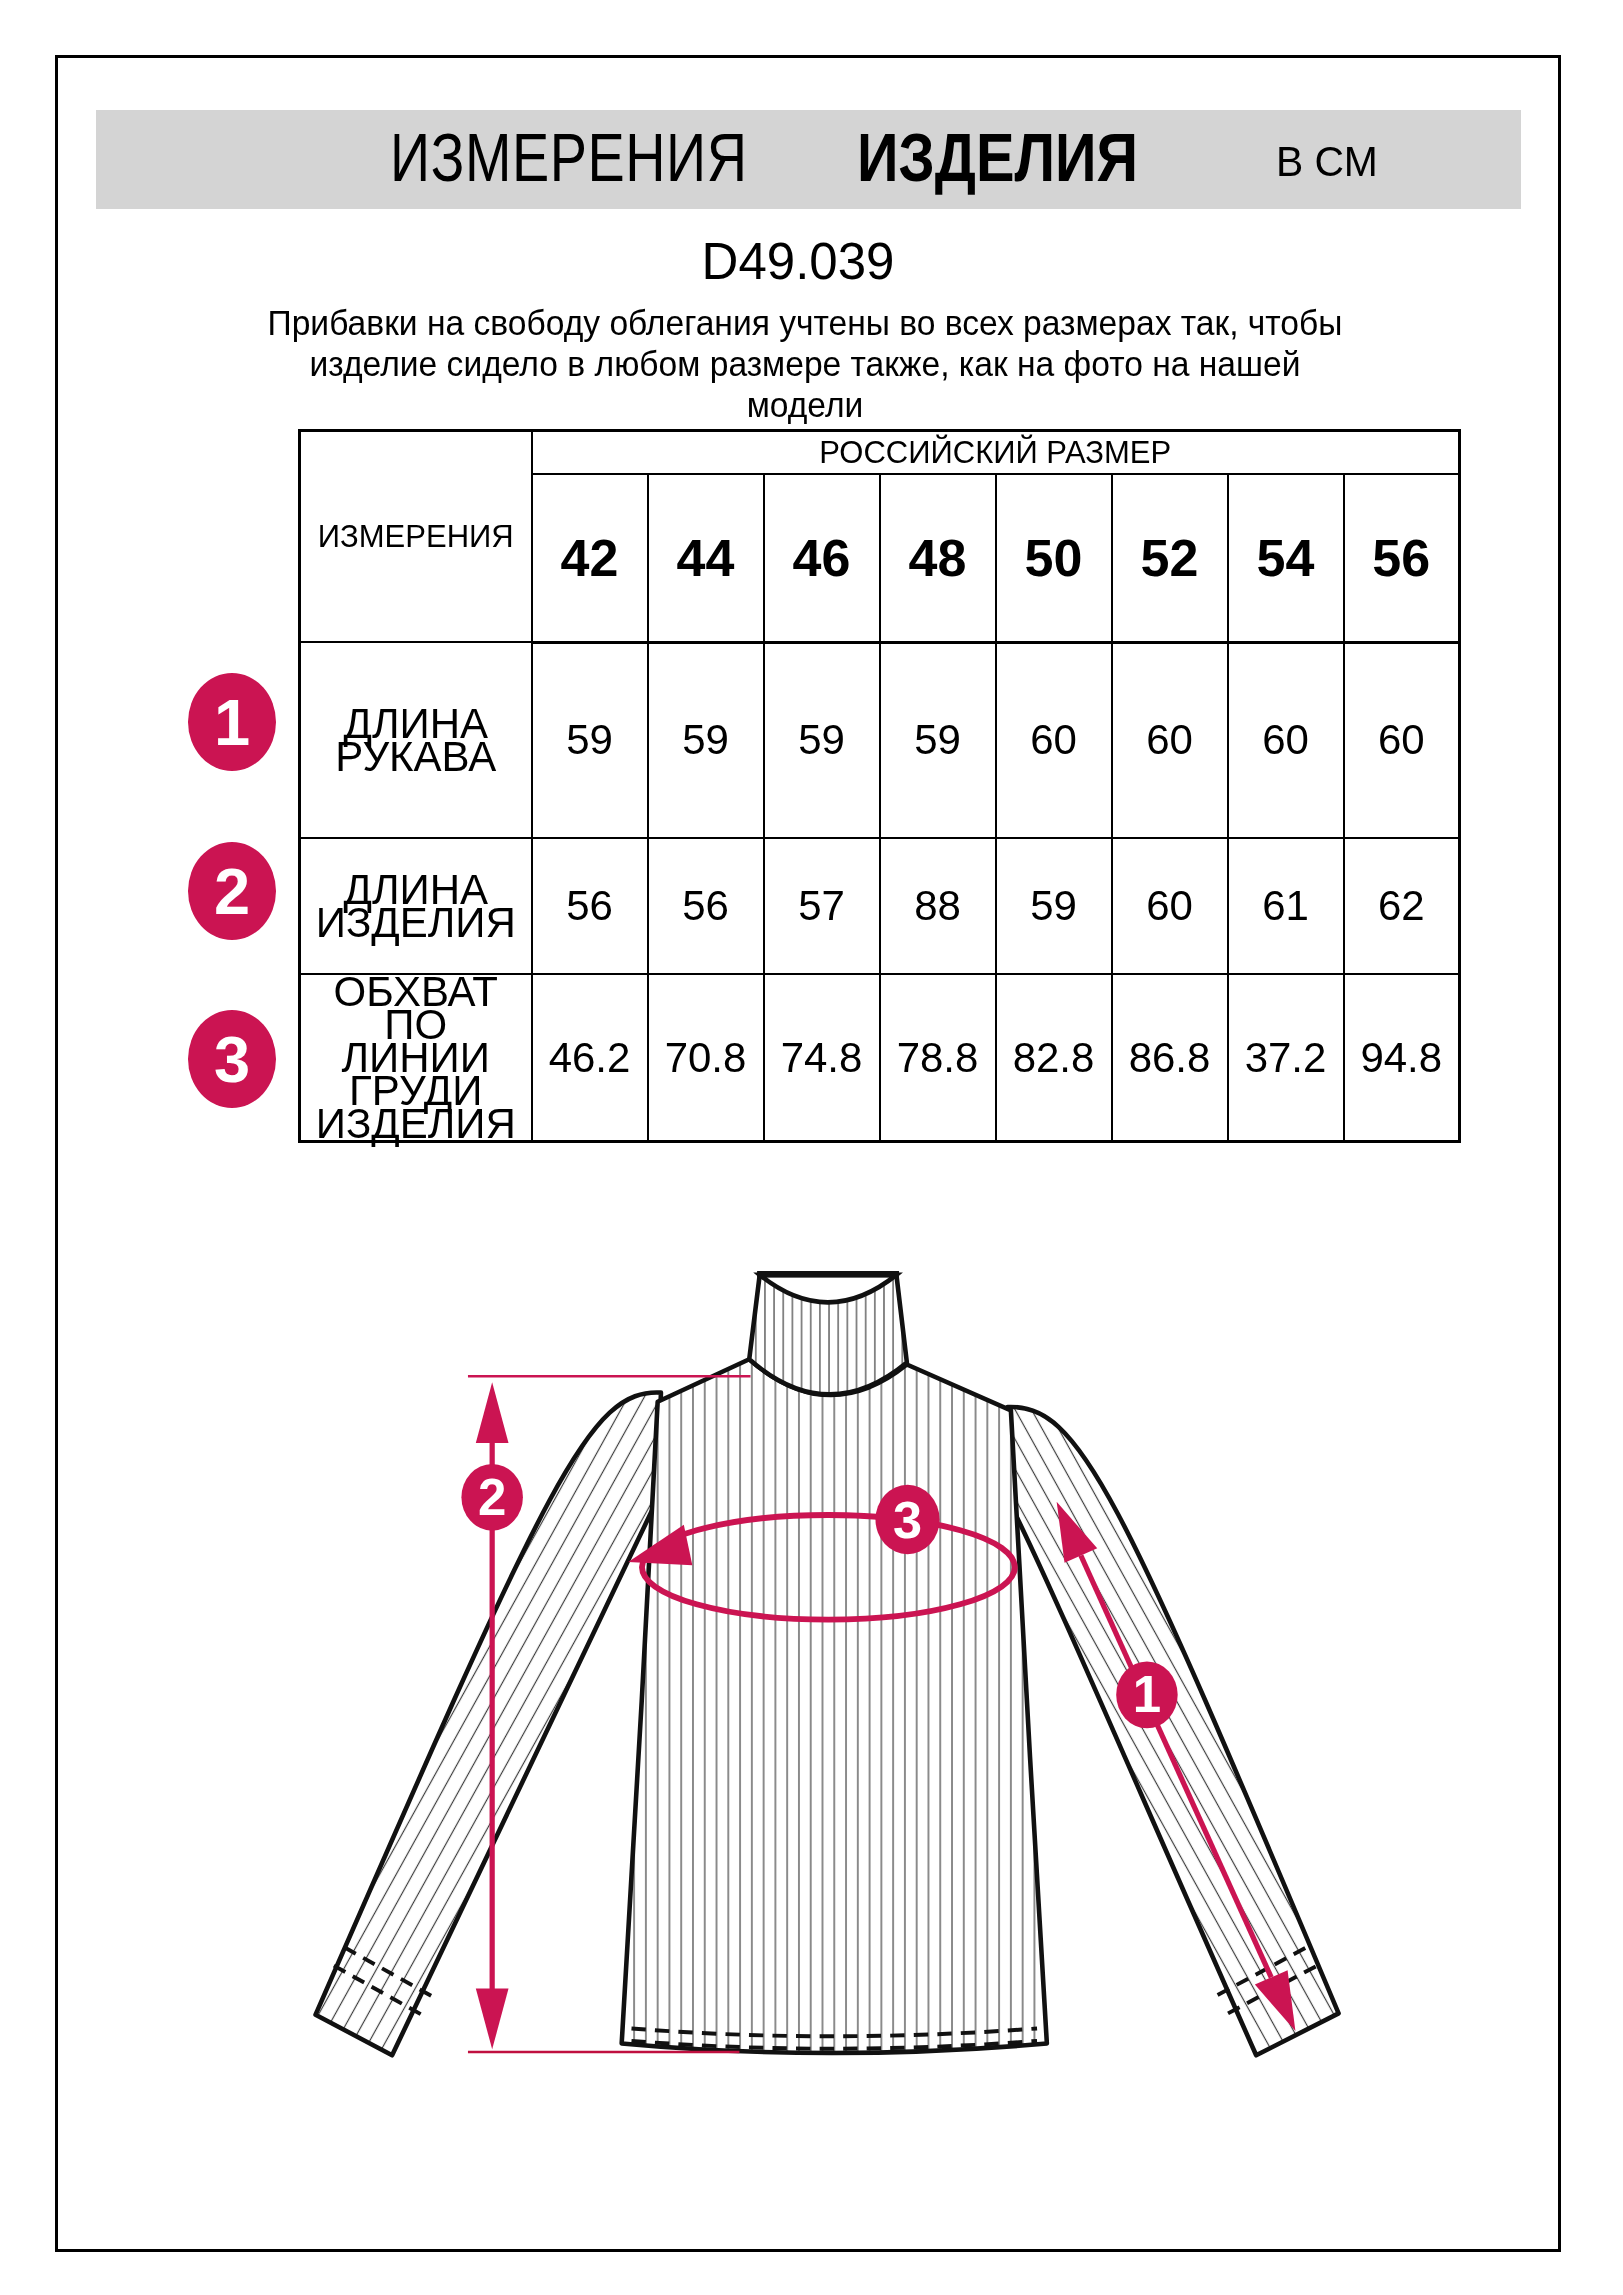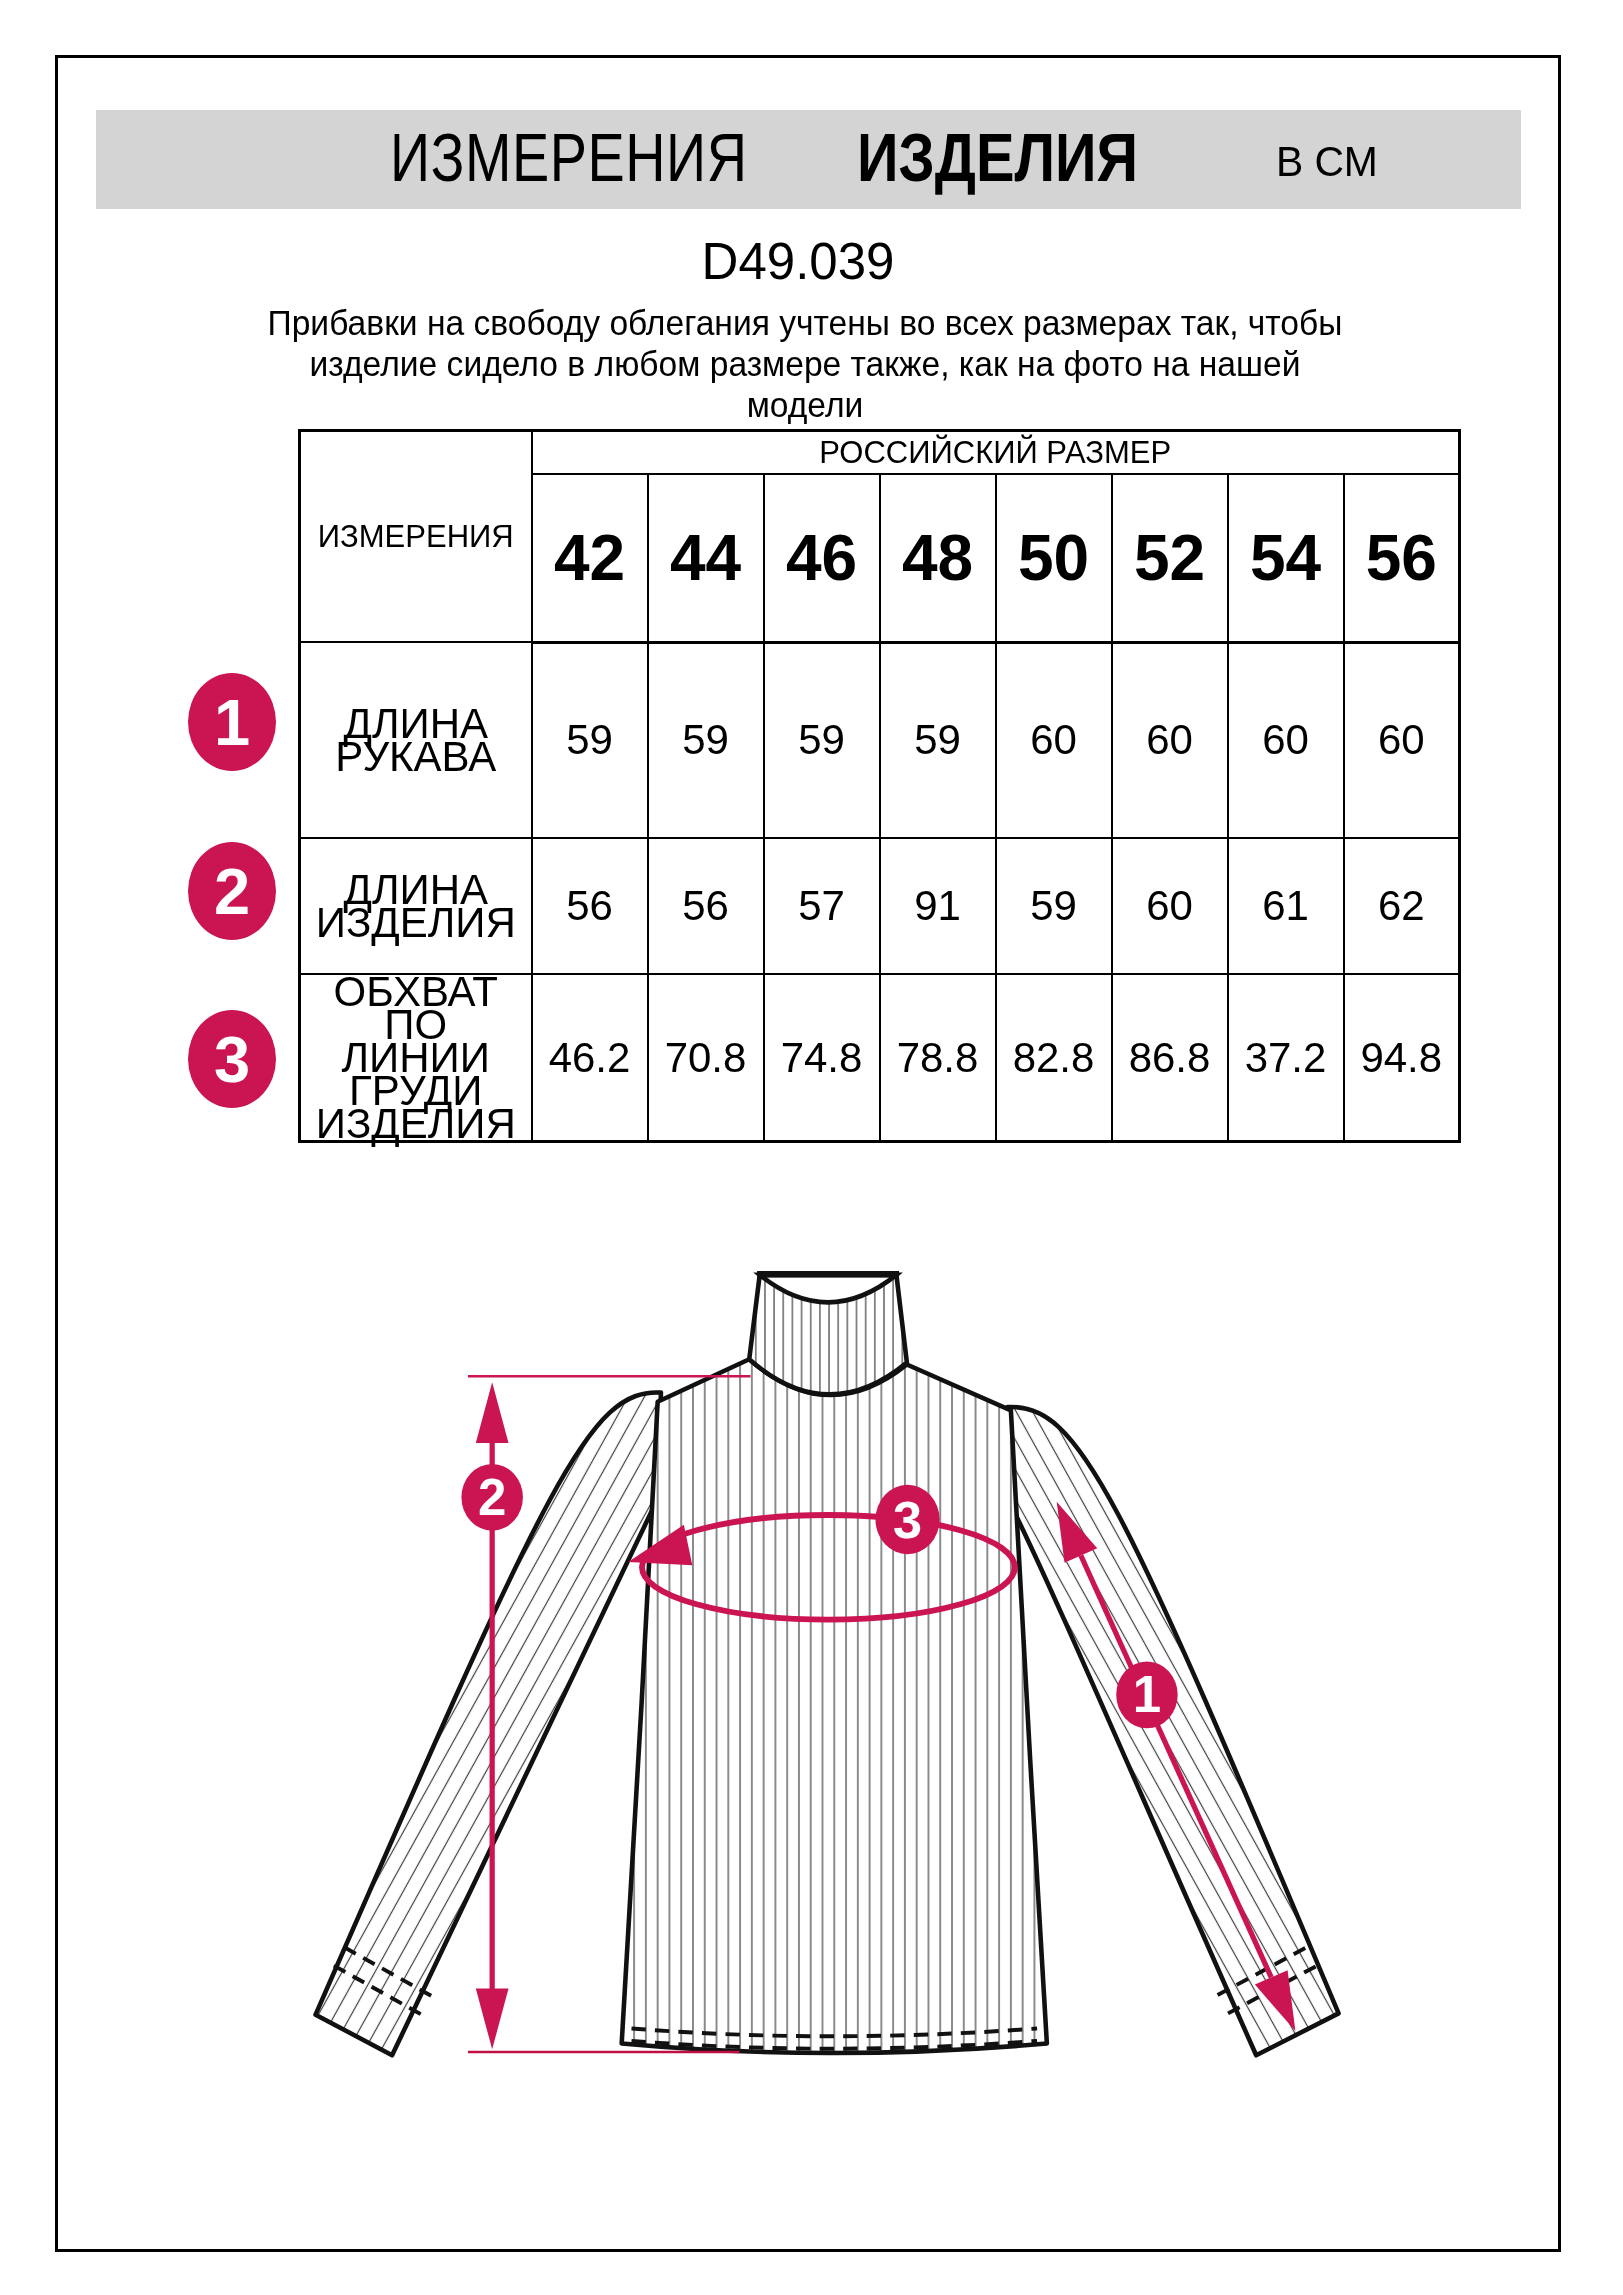--- a/index.html
+++ b/index.html
@@ -15,21 +15,21 @@
   .banner .w3{position:absolute;left:1180px;bottom:26px;font-size:43px;line-height:1;transform:scaleX(.95);transform-origin:left bottom;white-space:nowrap;}
   
   .code{position:absolute;left:48px;top:236px;width:1500px;text-align:center;font-size:51px;line-height:1;}
   .note{position:absolute;left:55px;top:302px;width:1500px;text-align:center;font-size:35px;line-height:41px;transform:scaleX(.96);transform-origin:center top;}
   
   table.size{position:absolute;left:298px;top:429px;border-collapse:collapse;table-layout:fixed;}
   table.size td{border:2.6px solid #000;text-align:center;vertical-align:middle;padding:0;margin-top:40px;}
   table.size{border:3.9px solid #000;}
   td.corner{font-size:31px;letter-spacing:0;transform:none;}
   td.szhead{font-size:31px;height:41px;}
-  tr.sizes td{font-size:64px;font-weight:bold;}
+  tr.sizes td{font-size:52px;font-weight:bold;}
   tr.data td{font-size:42px;}
   td.rowlabel{font-size:27.5px;line-height:33px;}
   td.szhead{border-bottom-width:3.9px;}
   tr.sizes td{border-bottom-width:3.9px;}
   
   .tbadge{
     position:absolute;left:188px;width:88px;height:98px;border-radius:50%;
     background:var(--accent);color:#fff;font-weight:bold;font-size:65px;
     display:flex;align-items:center;justify-content:center;
   }
@@ -99,21 +99,21 @@
       <td>60</td>
     </tr>
     <tr class="data" style="height:136px">
       <td class="rowlabel">
         <div>ДЛИНА</div>
         <div>ИЗДЕЛИЯ</div>
       </td>
       <td>56</td>
       <td>56</td>
       <td>57</td>
-      <td>91</td>
+      <td>88</td>
       <td>59</td>
       <td>60</td>
       <td>61</td>
       <td>62</td>
     </tr>
     <tr class="data" style="height:166px">
       <td class="rowlabel">
         <div>ОБХВАТ ПО</div>
         <div>ЛИНИИ ГРУДИ</div>
         <div>ИЗДЕЛИЯ</div>

